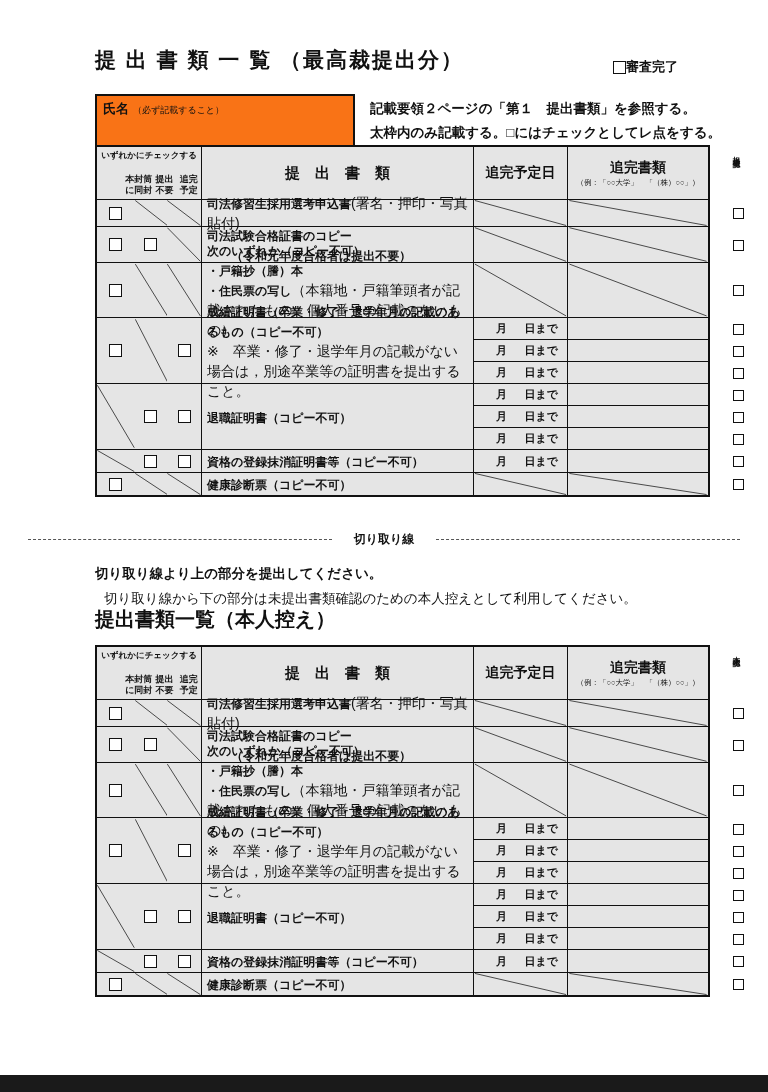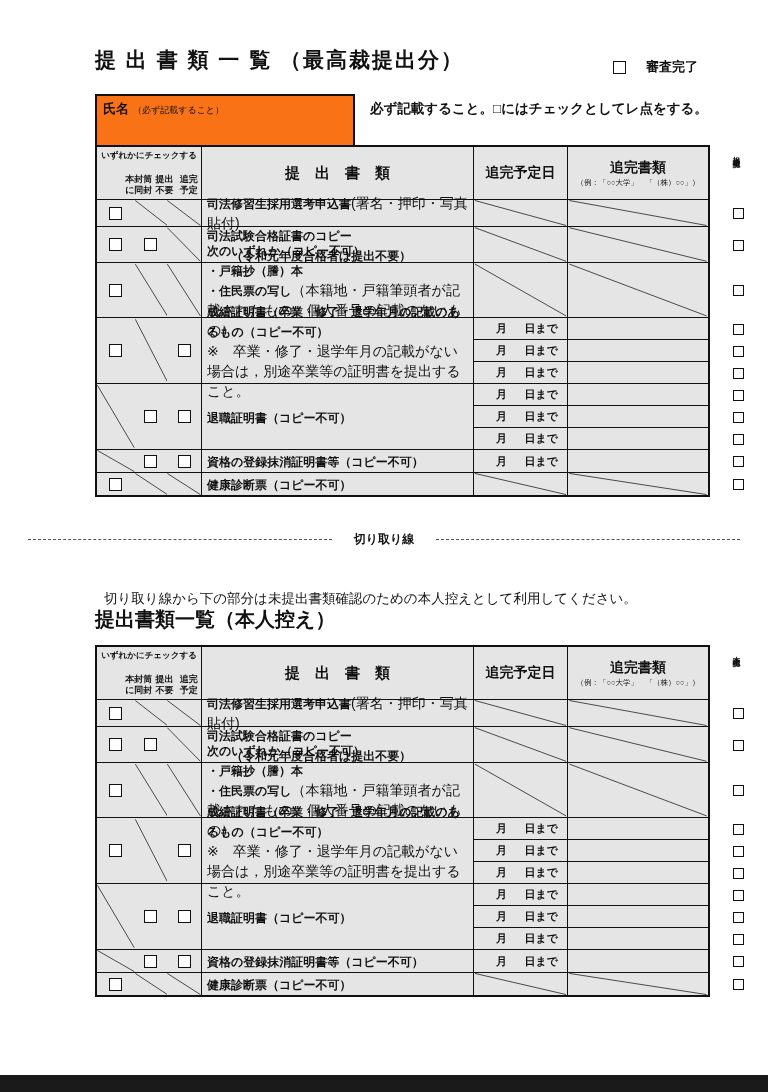--- a/index.html
+++ b/index.html
@@ -1,20 +1,20 @@
 <!DOCTYPE html>
 <html><head>
 <meta charset="utf-8">
 <style>
   html,body{margin:0;padding:0;background:#e8e8e8;}
   .page{position:relative;width:768px;height:1092px;background:#ffffff;overflow:hidden;
         font-family:"Liberation Sans","DejaVu Sans",sans-serif;color:#111;}
   
   .title-main{position:absolute;left:95px;top:46px;margin:0;font-size:21px;font-weight:700;letter-spacing:2px;}
-  .review{position:absolute;left:613px;top:58px;display:flex;align-items:center;gap:20px;font-size:13px;font-weight:600;}
+  .review{position:absolute;left:613px;top:58px;display:flex;align-items:center;gap:0;font-size:13px;font-weight:600;}
   .cb-sm{width:11px;height:11px;border:1.5px solid #111;background:#fff;flex:none;}
   .name-box{position:absolute;left:95px;top:94px;width:260px;height:53px;border:2.5px solid #111;
             box-sizing:border-box;padding:3px 6px;background:#f97316;}
   .name-label{font-size:13px;font-weight:700;}
   .name-note{font-size:9px;font-weight:500;margin-left:4px;}
   .instructions{position:absolute;left:370px;top:97px;width:385px;font-size:13.5px;font-weight:700;line-height:24px;}
   
   .tbl-wrap{position:absolute;left:95px;display:flex;}
   #table-supreme{top:145px;}
   #table-copy{top:645px;}
@@ -76,21 +76,22 @@
   <div class="review">
     <span class="cb-sm"></span>
     <span>審査完了</span>
   </div>
 
   <div class="name-box">
     <span class="name-label">氏名</span><span class="name-note">（必ず記載すること）</span>
   </div>
 
   <div class="instructions">
-    <div>必ず記載すること。□にはチェックとしてレ点をする。</div>
+    <div>記載要領２ページの「第１　提出書類」を参照する。</div>
+    <div>太枠内のみ記載する。□にはチェックとしてレ点をする。</div>
   </div>
 
   <div id="table-supreme" class="tbl-wrap">
       <div class="tbl">
         <div class="trow first hrow">
           <div class="h-checks">
             <div class="chk-top">いずれかにチェックする</div>
             <div class="chk-labels">
               <div class="chk-label" style="width: 38px;">
                 <div>本封筒</div>
@@ -390,20 +391,21 @@
         </div>
       </div>
     </div>
 
   <div class="cutline">
     <span class="cut-dash"></span>
     <span class="cut-label">切り取り線</span>
     <span class="cut-dash"></span>
   </div>
 
+  <div class="note-bold">切り取り線より上の部分を提出してください。</div>
   <div class="note-normal">切り取り線から下の部分は未提出書類確認のための本人控えとして利用してください。</div>
 
   <h2 class="title-copy">提出書類一覧（本人控え）</h2>
 
   <div id="table-copy" class="tbl-wrap">
       <div class="tbl">
         <div class="trow first hrow">
           <div class="h-checks">
             <div class="chk-top">いずれかにチェックする</div>
             <div class="chk-labels">

